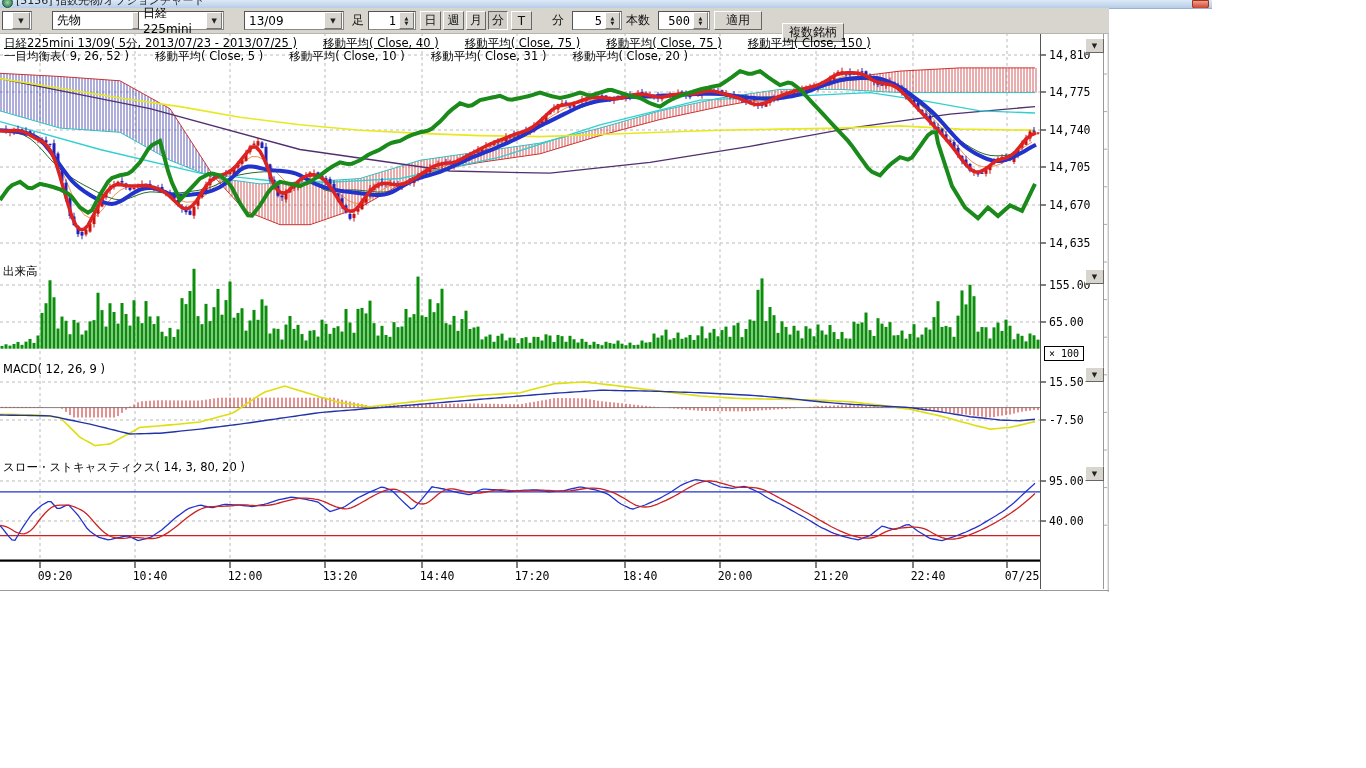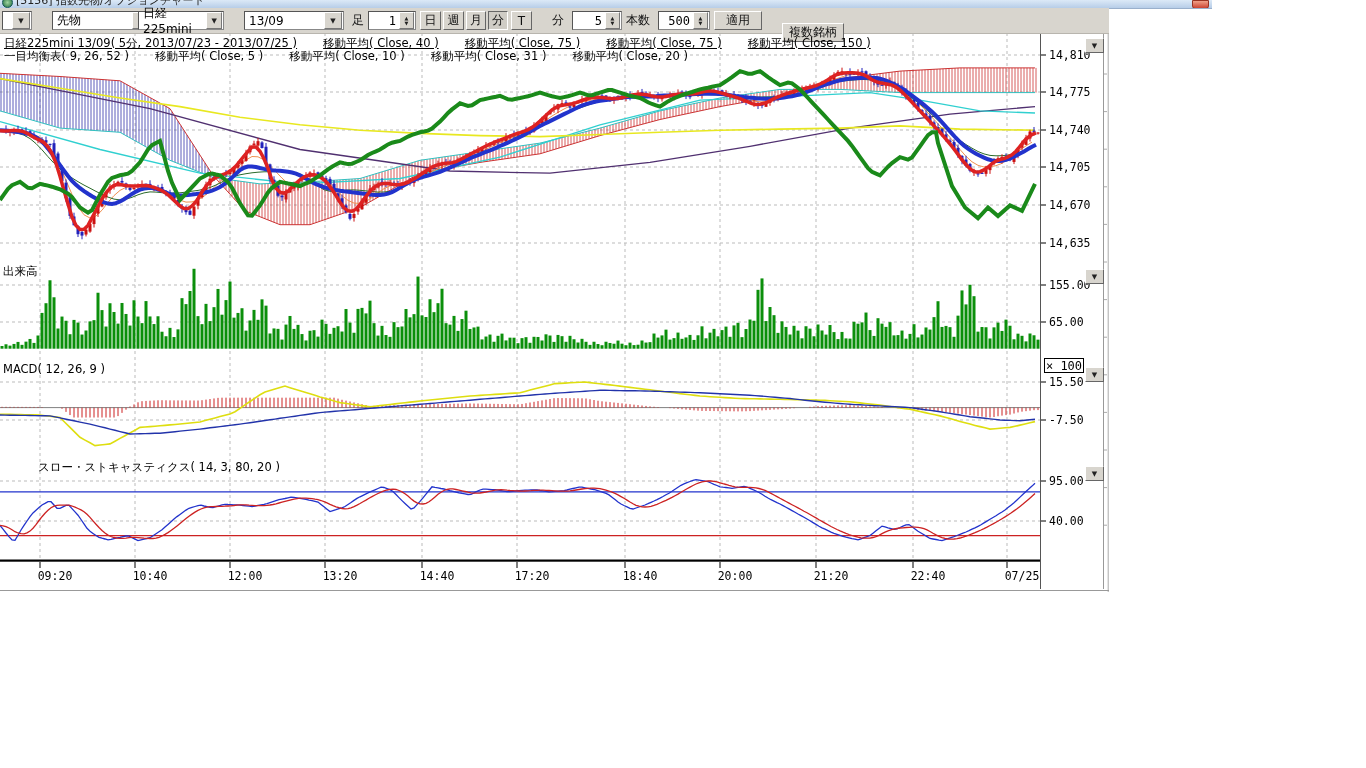--- a/index.html
+++ b/index.html
@@ -36,22 +36,22 @@
     align-items:center;justify-content:center;line-height:5px;font-size:5px;color:#222;}
   
   #chartsvg{position:absolute;left:0;top:0;width:1109px;height:600px;}
   .legendrow{position:absolute;left:4px;white-space:nowrap;font-size:11.5px;color:#000;z-index:5;}
   .legendrow span{margin-right:26px;}
   .panellabel{position:absolute;left:3px;font-size:11.5px;color:#000;z-index:5;white-space:nowrap;}
   .axbtn{position:absolute;left:1085px;width:17px;height:13px;background:#d8d5ce;
     border:1px solid #fff;border-right-color:#666;border-bottom-color:#666;z-index:6;
     display:flex;align-items:center;justify-content:center;font-size:7px;color:#222;}
   #volmult{position:absolute;left:1044px;top:346px;width:38px;height:13px;border:1px solid #000;
-    background:#fff;z-index:6;font-size:12px;font-family:"DejaVu Sans Mono",monospace;
-    display:flex;align-items:center;justify-content:center;margin-top:12px;}
+    background:#fff;z-index:6;font-size:10px;font-family:"DejaVu Sans Mono",monospace;
+    display:flex;align-items:center;justify-content:center;}
   .ax{font-family:"DejaVu Sans Mono",monospace;font-size:11.5px;fill:#000;}
 </style>
 </head>
 <body>
 
 <div id="app">
   <svg id="chartsvg" xmlns="http://www.w3.org/2000/svg">
       <g>
         <line x1="40" y1="33" x2="40" y2="560" stroke="#bbbbbb" stroke-width="1" stroke-dasharray="3,3"></line>
         <line x1="135" y1="33" x2="135" y2="560" stroke="#bbbbbb" stroke-width="1" stroke-dasharray="3,3"></line>
@@ -1605,21 +1605,21 @@
 
   <div class="legendrow" style="top:36px;text-decoration:underline;">
     <span>日経225mini 13/09( 5分, 2013/07/23 - 2013/07/25 )</span><span>移動平均( Close, 40 )</span><span>移動平均( Close, 75 )</span><span>移動平均( Close, 75 )</span><span>移動平均( Close, 150 )</span>
   </div>
   <div class="legendrow" style="top:49px;">
     <span>一目均衡表( 9, 26, 52 )</span><span>移動平均( Close, 5 )</span><span>移動平均( Close, 10 )</span><span>移動平均( Close, 31 )</span><span>移動平均( Close, 20 )</span>
   </div>
 
   <div class="panellabel" style="top:264px;">出来高</div>
   <div class="panellabel" style="top:362px;">MACD( 12, 26, 9 )</div>
-  <div class="panellabel" style="top:460px;margin-left:35px;">スロー・ストキャスティクス( 14, 3, 80, 20 )</div>
+  <div class="panellabel" style="top:460px;">スロー・ストキャスティクス( 14, 3, 80, 20 )</div>
   <div id="volmult">× 100</div>
 
   <div class="axbtn" style="top:38px;">
       <span>▼</span>
     </div>
   <div class="axbtn" style="top:269px;">
       <span>▼</span>
     </div>
   <div class="axbtn" style="top:367px;">
       <span>▼</span>

